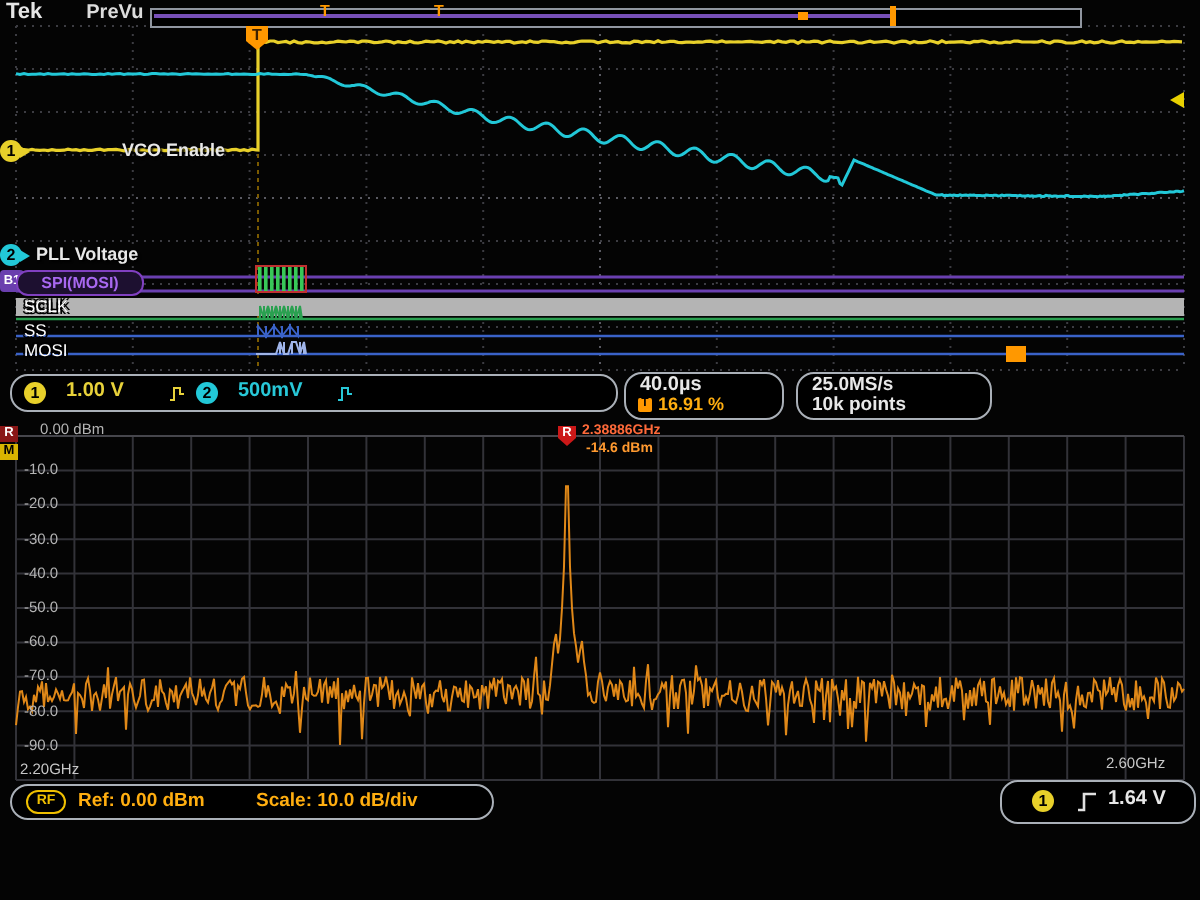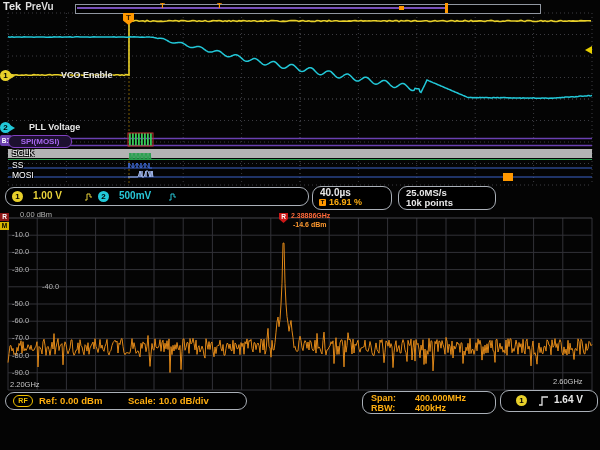--- a/index.html
+++ b/index.html
@@ -2,21 +2,21 @@
 <html><head>
 <meta charset="utf-8">
 <style>
   html,body{margin:0;padding:0;background:#000;}
   #screen{position:relative;width:600px;height:450px;background:#040404;overflow:hidden;
           font-family:"Liberation Sans",sans-serif;}
   .abs{position:absolute;}
   #traces{position:absolute;left:0;top:0;}
   
   .brand{left:3px;top:0px;color:#e6e6e6;font-size:11px;font-weight:bold;letter-spacing:0px;}
-  .brand .prevu{font-weight:bold;color:#dcdcdc;margin-left:4px;font-size:10px;}
+  .brand .prevu{font-weight:bold;color:#dcdcdc;margin-left:22px;font-size:10px;}
   
   .recordbar{left:75px;top:4px;width:464px;height:8px;border:1px solid #9096a0;background:#000;}
   .rec-purple{left:77px;top:7px;width:369px;height:2px;background:#7850b8;}
   .rec-t{color:#ff9800;font-size:8px;font-weight:bold;line-height:8px;}
   .rec-sq{background:#ff9800;}
   .rec-br{background:#ff9800;}
   
   .chlab{color:#e8e8e8;font-size:9px;font-weight:bold;text-shadow:1px 1px 1px #000;}
   .chbadge{width:11px;height:11px;border-radius:50%;color:#000;font-size:8px;font-weight:bold;
            line-height:11px;text-align:center;}
@@ -147,21 +147,21 @@
   <div class="abs rec-br" style="left:445px;top:3px;width:3px;height:10px;"></div>
 
   <div class="abs trigflag">T</div>
   <div class="abs lvlarrow"></div>
 
   <div class="abs chbadge" style="left:0;top:70px;background:#e8d02a;"><span>1</span><span class="arr" style="border-left:5px solid #e8d02a;"></span></div>
   <div class="abs chbadge" style="left:0;top:122px;background:#22c8d8;"><span>2</span><span class="arr" style="border-left:5px solid #22c8d8;"></span></div>
   <div class="abs busbadge" style="left:0;top:135px;">B1</div>
 
   <div class="abs chlab" style="left:13px;top:70px;padding-left:48px;">VCO Enable</div>
-  <div class="abs chlab" style="left:29px;top:122px;">PLL Voltage</div>
+  <div class="abs chlab" style="left:18px;top:122px;">PLL Voltage</div>
   <div class="abs buscapsule">SPI(MOSI)</div>
   <div class="abs dlab" style="left:12px;top:149px;">SCLK</div>
   <div class="abs dlab" style="left:12px;top:161px;">SS</div>
   <div class="abs dlab" style="left:12px;top:171px;text-align:center;">MOSI</div>
 
   <div class="abs robox" style="left:5px;top:187px;width:302px;height:17px;">
     <div class="abs chbadge" style="left:6px;top:3px;background:#e8d02a;">1</div>
     <span class="abs wval" style="left:27px;top:2px;color:#e8d23a;">1.00 V</span>
     <svg class="abs" style="left:78px;top:4px;" width="9" height="9">
         <polyline points="1,8 3,8 3,2 6,2 6,5 8,5" fill="none" stroke="#e8d23a" stroke-width="1"></polyline>
@@ -185,41 +185,35 @@
   <div class="abs specbadge" style="left:0;top:213px;background:#8a1616;color:#fff;">R</div>
   <div class="abs specbadge" style="left:0;top:222px;background:#d8b400;color:#000;">M</div>
   <div class="abs mflag" style="left:279px;top:213px;">R</div>
   <span class="abs mktfreq" style="left:291px;top:212px;">2.38886GHz</span>
   <span class="abs mktamp" style="left:293px;top:221px;">-14.6 dBm</span>
   <div id="spec-labels">
       <div class="abs dbmlab" style="left: 20px; top: 210px;">0.00 dBm</div>
       <div class="abs dbmlab" style="left: 12px; top: 230.2px;">-10.0</div>
       <div class="abs dbmlab" style="left: 12px; top: 247.4px;">-20.0</div>
       <div class="abs dbmlab" style="left: 12px; top: 264.6px;">-30.0</div>
-      <div class="abs dbmlab" style="left: 12px; top: 281.8px; margin-left: 30px;">-40.0</div>
+      <div class="abs dbmlab" style="left: 12px; top: 281.8px;">-40.0</div>
       <div class="abs dbmlab" style="left: 12px; top: 299px;">-50.0</div>
       <div class="abs dbmlab" style="left: 12px; top: 316.2px;">-60.0</div>
       <div class="abs dbmlab" style="left: 12px; top: 333.4px;">-70.0</div>
       <div class="abs dbmlab" style="left: 12px; top: 350.6px;">-80.0</div>
       <div class="abs dbmlab" style="left: 12px; top: 367.8px;">-90.0</div>
       <div class="abs ghzlab" style="left: 10px; top: 380px;">2.20GHz</div>
       <div class="abs ghzlab" style="left: 553px; top: 377px;">2.60GHz</div>
     </div>
 
   <div class="abs robox" style="left:5px;top:392px;width:240px;height:16px;">
     <div class="abs rfbadge" style="left:7px;top:2px;">RF</div>
     <span class="abs amber" style="left:33px;top:2px;">Ref: 0.00 dBm</span>
     <span class="abs amber" style="left:122px;top:2px;">Scale: 10.0 dB/div</span>
   </div>
-  <div class="abs robox" style="left:362px;top:391px;width:132px;height:21px;">
-    <span class="abs amber" style="left:8px;top:1px;font-size:9px;">Span:</span>
-    <span class="abs amber" style="left:52px;top:1px;font-size:9px;">400.000MHz</span>
-    <span class="abs amber" style="left:8px;top:11px;font-size:9px;">RBW:</span>
-    <span class="abs amber" style="left:52px;top:11px;font-size:9px;">400kHz</span>
-  </div>
   <div class="abs robox" style="left:500px;top:390px;width:96px;height:20px;">
     <div class="abs chbadge" style="left:15px;top:4px;background:#e8d02a;">1</div>
     <svg class="abs" style="left:37px;top:4px;" width="11" height="12">
         <polyline points="1,10 4,10 4,2 10,2" fill="none" stroke="#e0e0e0" stroke-width="1.3"></polyline>
       </svg>
     <span class="abs wval" style="left:53px;top:3px;">1.64 V</span>
   </div>
 
 </div>
 

